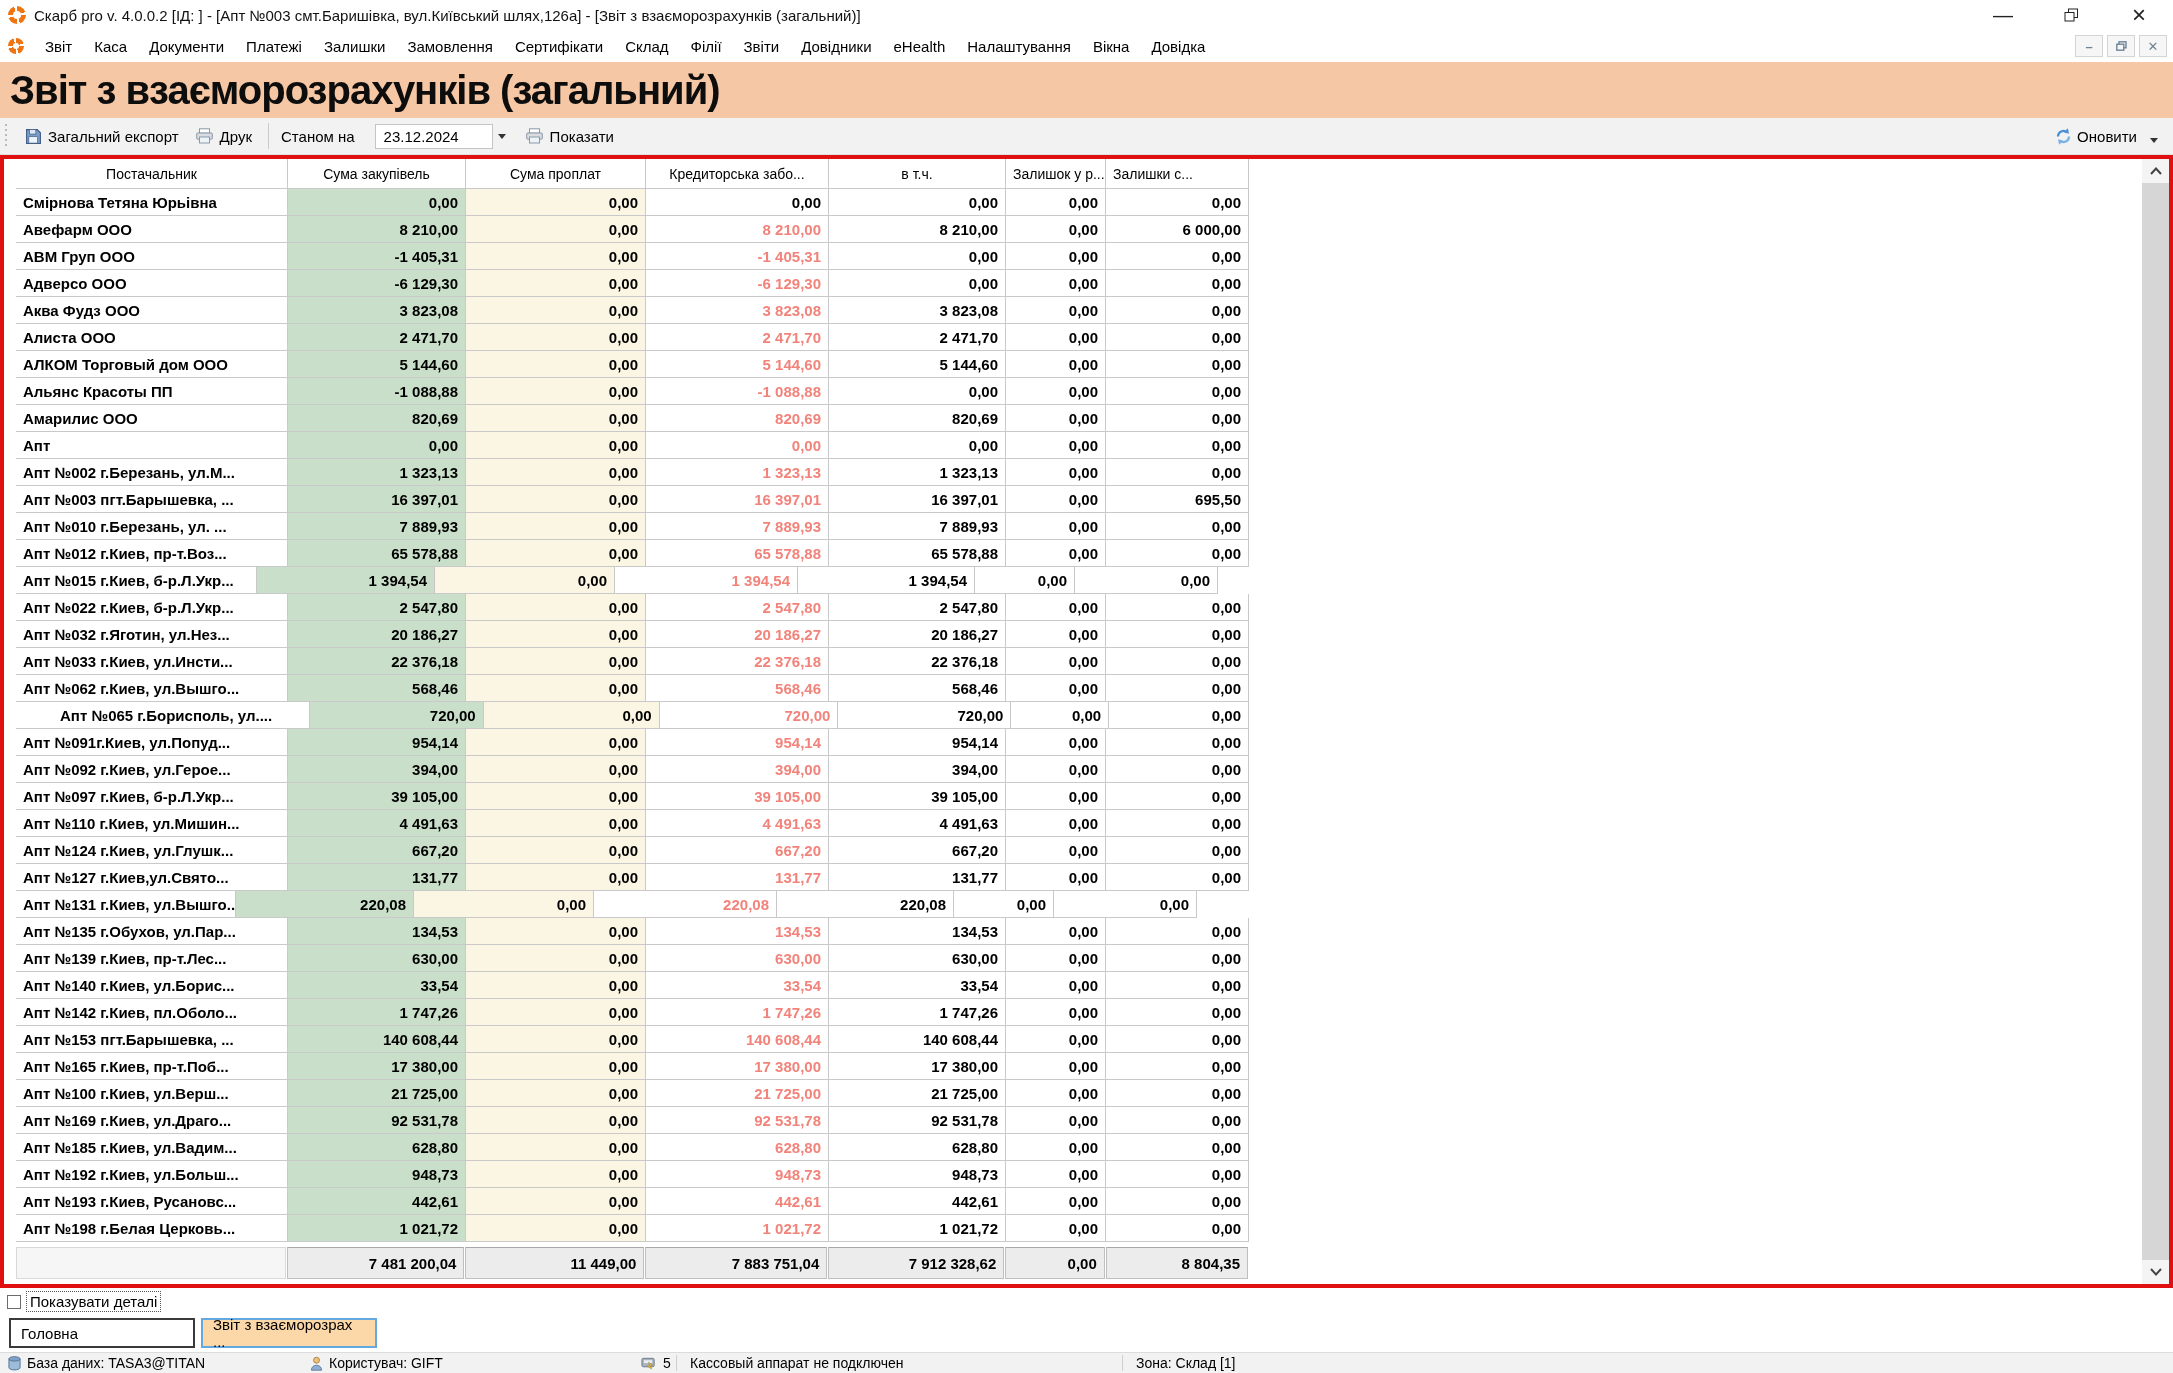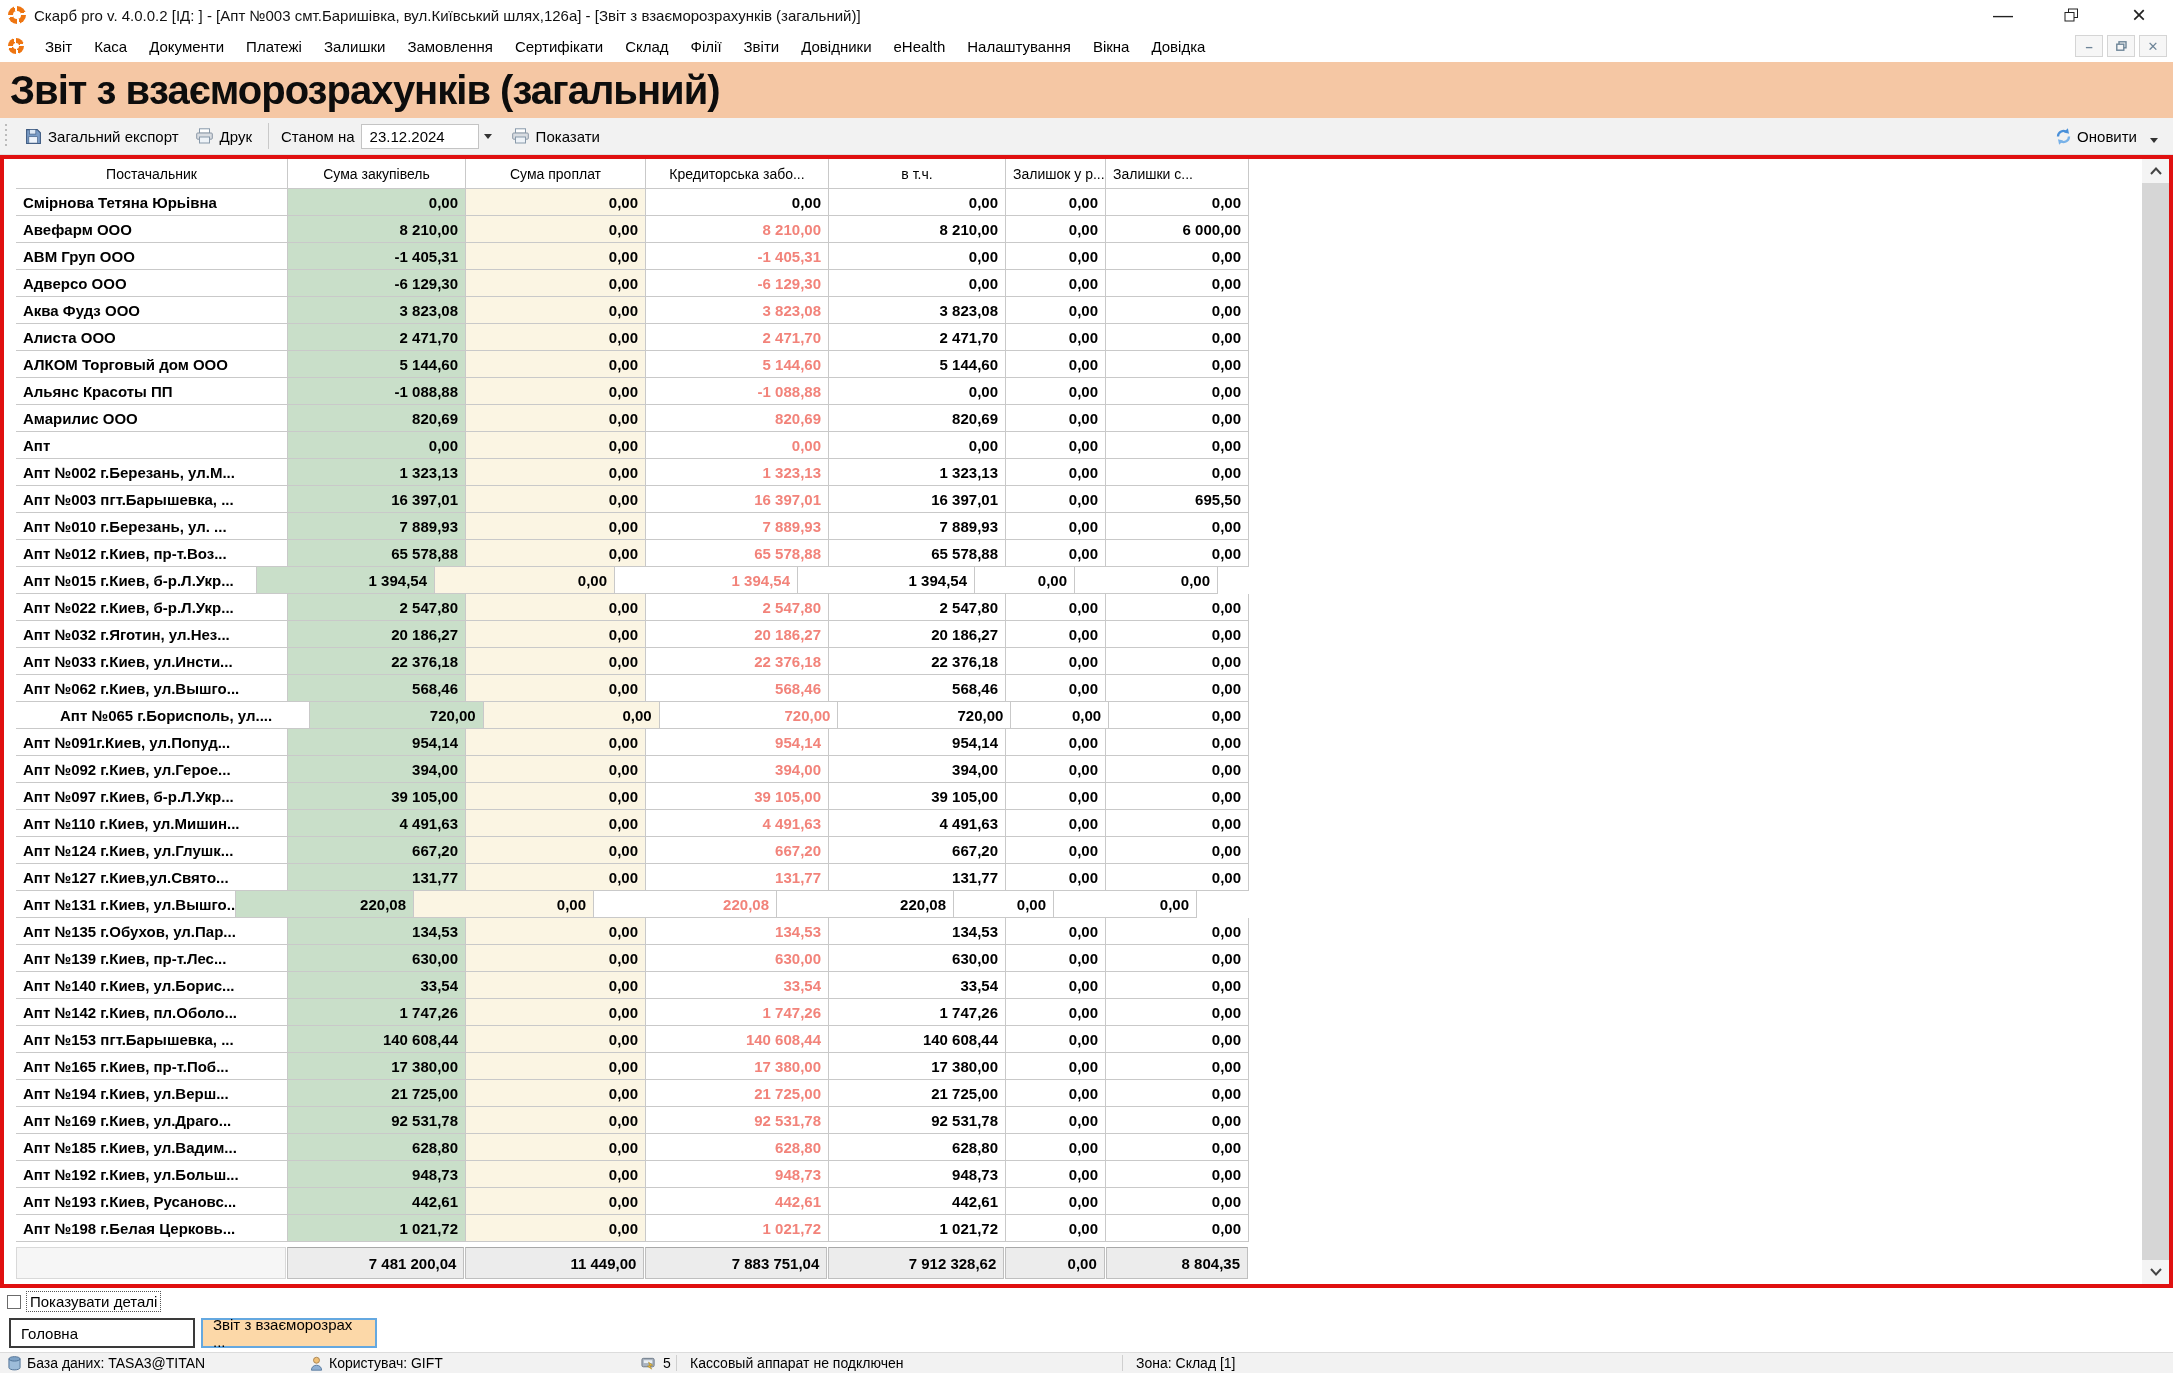--- a/index.html
+++ b/index.html
@@ -30,21 +30,21 @@
   
   .banner{height:56px; background:var(--banner); display:flex; align-items:center; padding-left:10px;}
   .banner h1{font-size:40px; font-weight:bold; letter-spacing:-1px; color:#0d0d0d;}
 
   
   .toolbar{height:37px; background:#f2f2f2; border-bottom:1px solid #e0e0e0; display:flex; align-items:center; padding:0 10px 0 4px; font-size:15px;}
   .grip{width:5px; height:24px; margin-right:8px;
         background-image:repeating-linear-gradient(#bbb 0 2px,transparent 2px 5px); background-size:2px 100%; background-repeat:no-repeat; background-position:1px 0;}
   .tbtn{display:flex; align-items:center; gap:6px; padding:4px 8px; border-radius:3px; cursor:default; white-space:nowrap;}
   .tsep{width:1px; height:26px; background:#c9c9c9; margin:0 8px;}
-  .tlabel{margin:0 6px 0 4px; white-space:nowrap;}
+  .tlabel{margin:0 20px 0 4px; white-space:nowrap;}
   .datebox{width:118px; height:25px; background:#fff; border:1px solid #c4c4c4; display:flex; align-items:center; padding-left:8px; font-size:15px;}
   .drop-btn{width:18px; height:25px; display:flex; align-items:center; justify-content:center;}
   .tri-down{width:0; height:0; border-left:4px solid transparent; border-right:4px solid transparent; border-top:5px solid #333;}
   .toolbar .spacer{flex:1;}
   .refresh-wrap{display:flex; align-items:center; gap:4px;}
 
   
   .grid-wrap{position:relative; height:1133px; border:4px solid var(--redborder); background:#fff; overflow:hidden;}
   .rtable{position:absolute; left:12px; top:0; width:1233px;}
   .rrow{display:flex; height:27px;}
@@ -486,21 +486,21 @@
           <div class="rrow">
             <div class="rcell name-cell" style="width: 272px;">Апт №165 г.Киев, пр-т.Поб...</div>
             <div class="rcell num bg-green" style="width: 178px;">17 380,00</div>
             <div class="rcell num bg-cream" style="width: 180px;">0,00</div>
             <div class="rcell num red" style="width: 183px;">17 380,00</div>
             <div class="rcell num" style="width: 177px;">17 380,00</div>
             <div class="rcell num" style="width: 100px;">0,00</div>
             <div class="rcell num" style="width: 143px;">0,00</div>
           </div>
           <div class="rrow">
-            <div class="rcell name-cell" style="width: 272px;">Апт №194 г.Киев, ул.Верш...</div>
+            <div class="rcell name-cell" style="width: 272px;">Апт №100 г.Киев, ул.Верш...</div>
             <div class="rcell num bg-green" style="width: 178px;">21 725,00</div>
             <div class="rcell num bg-cream" style="width: 180px;">0,00</div>
             <div class="rcell num red" style="width: 183px;">21 725,00</div>
             <div class="rcell num" style="width: 177px;">21 725,00</div>
             <div class="rcell num" style="width: 100px;">0,00</div>
             <div class="rcell num" style="width: 143px;">0,00</div>
           </div>
           <div class="rrow">
             <div class="rcell name-cell" style="width: 272px;">Апт №169 г.Киев, ул.Драго...</div>
             <div class="rcell num bg-green" style="width: 178px;">92 531,78</div>

